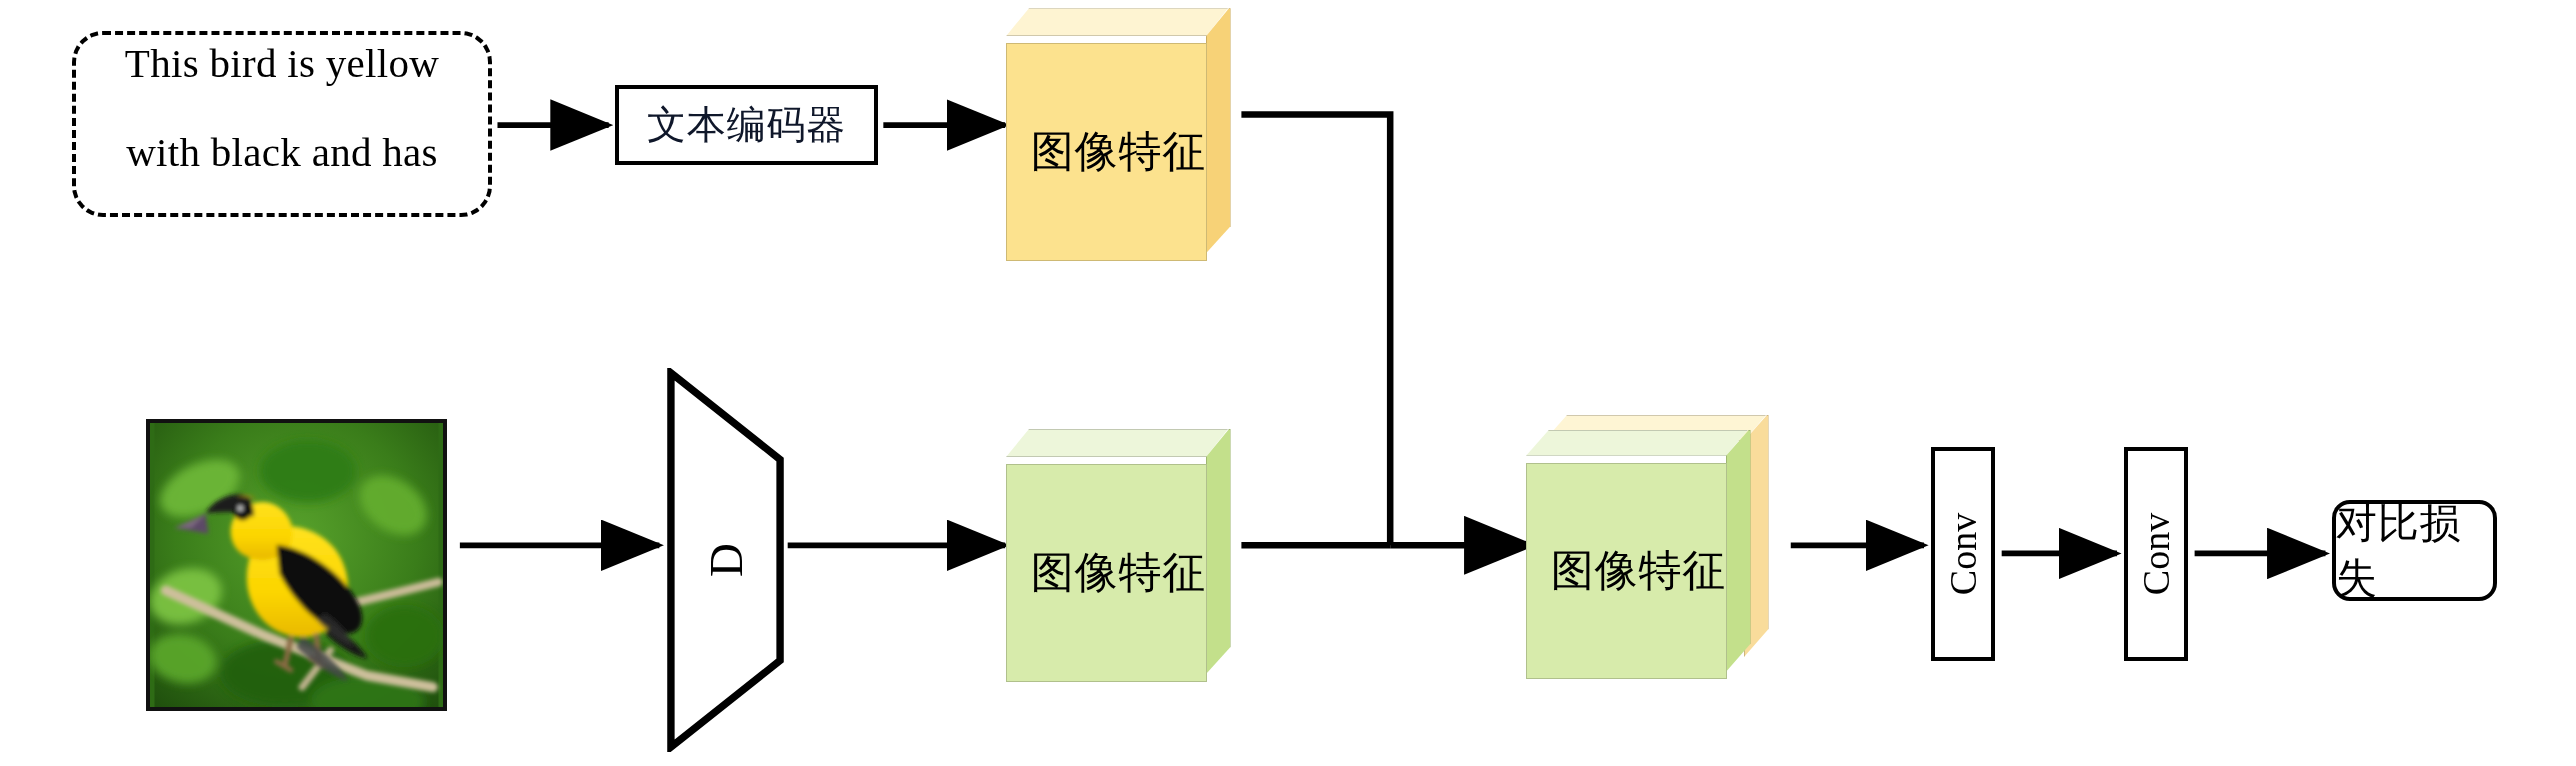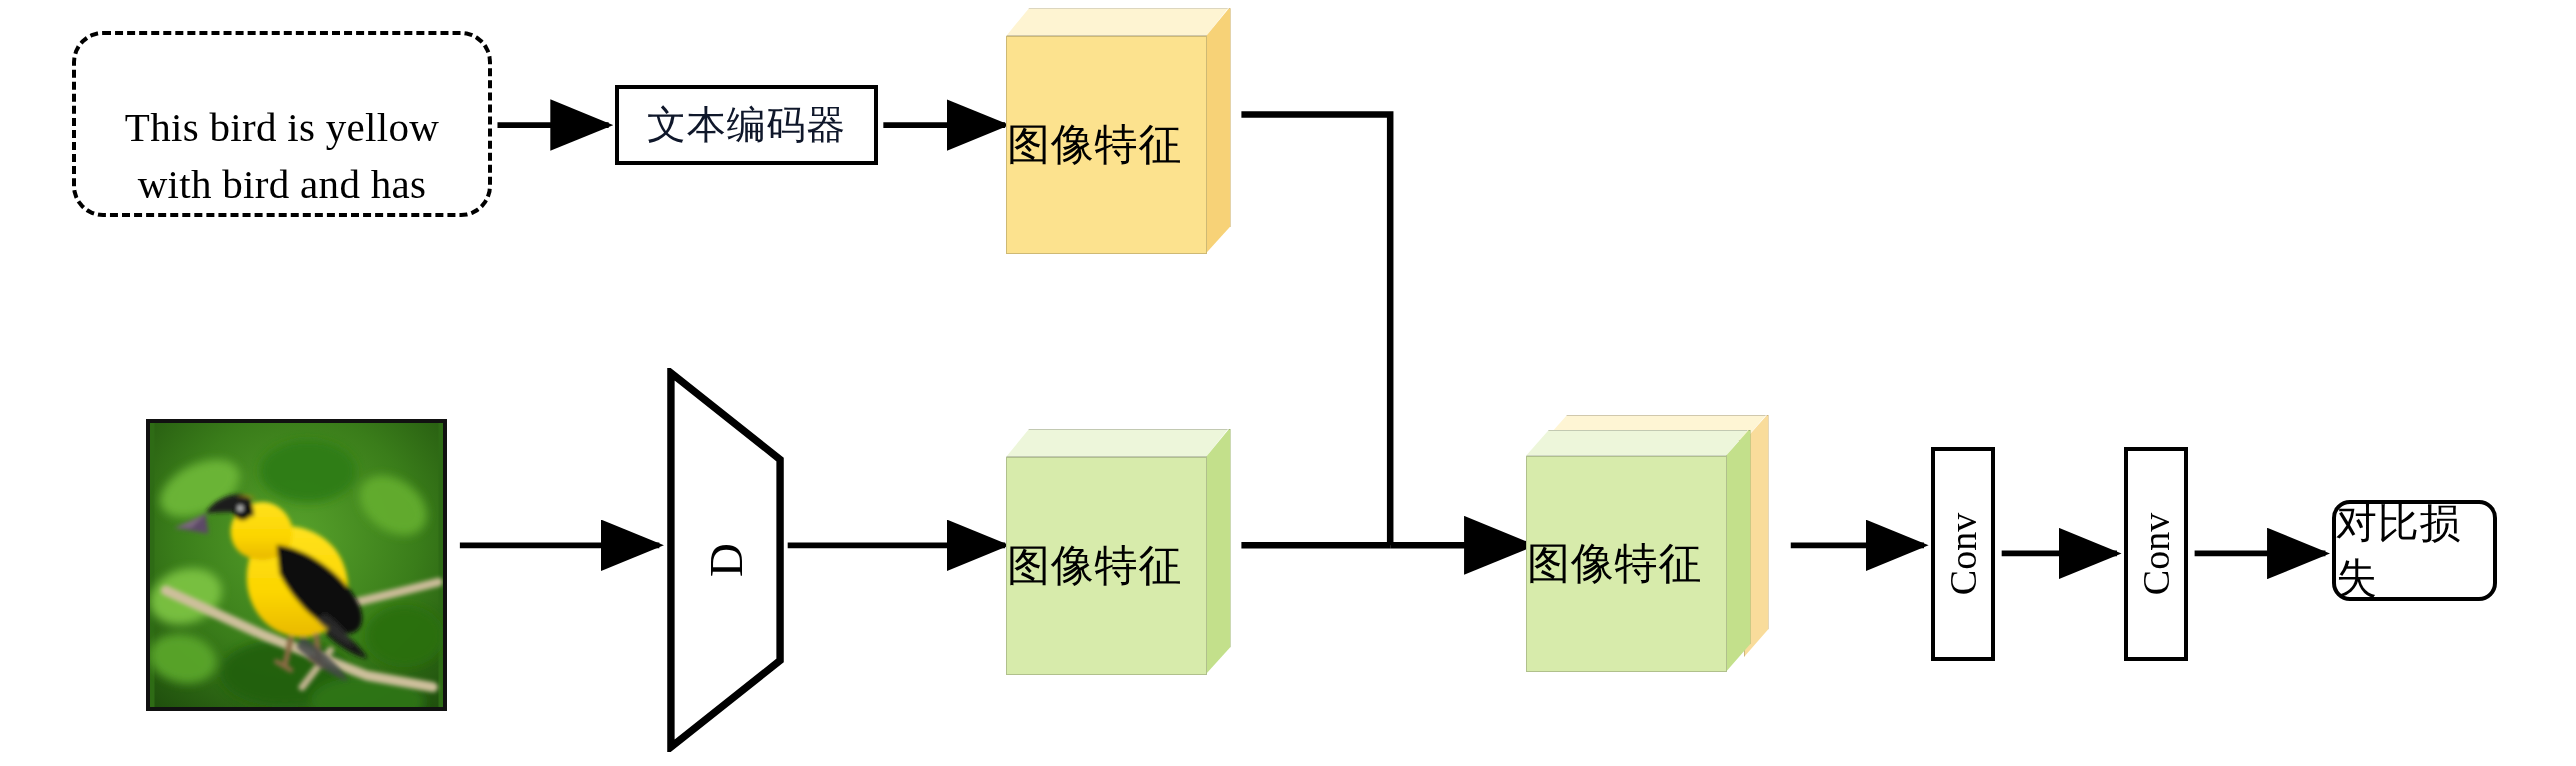--- a/index.html
+++ b/index.html
@@ -3,21 +3,21 @@
 <meta charset="utf-8">
 <style>
   html,body{margin:0;padding:0;background:#ffffff;}
   body{font-family:"Liberation Serif",serif;}
   #stage{position:relative;width:2576px;height:766px;background:#fff;overflow:hidden;}
 
   
   #prompt-box{
     position:absolute;left:72px;top:31px;width:420px;height:186px;
     border:4.9px dashed #000;border-radius:31px;box-sizing:border-box;
-    display:flex;flex-direction:column;align-items:center;justify-content:flex-end;
+    display:flex;flex-direction:column;align-items:center;justify-content:flex-start;gap:32px;
   }
   #prompt-box .ln{
     font-family:"Liberation Serif",serif;
     font-size:41px;line-height:57px;color:#000;white-space:nowrap;letter-spacing:0.3px;
   }
 
   
   .rectbox{
     position:absolute;border:4.1px solid #000;background:#fff;box-sizing:border-box;
     display:flex;align-items:center;justify-content:center;color:#0f172a;text-align:right;
@@ -53,21 +53,21 @@
   }
   #trapezoid .tlabel span{
     transform:rotate(-90deg);font-family:"Liberation Serif",serif;
     font-size:47px;color:#000;
   }
 
   
   .cuboid{position:absolute;}
   .cuboid .face{
     position:absolute;left:0;box-sizing:border-box;border:0.8px solid rgba(0,0,0,.18);
-    display:flex;align-items:center;justify-content:flex-start;
+    display:flex;align-items:center;justify-content:flex-end;margin-top:7px;
   }
   .cuboid .face .ftext{
     font-family:"DejaVu Sans",sans-serif;font-size:43px;color:#000;letter-spacing:0.8px;
   }
   .cuboid .side{position:absolute;box-sizing:border-box;border:0.8px solid rgba(0,0,0,.18);}
   .cuboid .top{position:absolute;box-sizing:border-box;border:0.8px solid rgba(0,0,0,.18);}
 
   
   #wires{position:absolute;left:0;top:0;width:2576px;height:766px;pointer-events:none;}
 
@@ -105,21 +105,21 @@
 
     <line x1="2190" y1="667" x2="2353" y2="667" stroke="#000" stroke-width="7" marker-end="url(#ah)"></line>
 
     <line x1="2448" y1="677" x2="2589" y2="677" stroke="#000" stroke-width="7" marker-end="url(#ah)"></line>
 
     <line x1="2684" y1="677" x2="2844" y2="677" stroke="#000" stroke-width="7" marker-end="url(#ah)"></line>
   </svg>
 
   <div id="prompt-box">
     <div class="ln">This bird is yellow</div>
-    <div class="ln">with bird and has</div>
+    <div class="ln">with black and has</div>
   </div>
 
   <div class="rectbox" id="text-encoder">
     <span>文本编码器</span>
   </div>
 
   <div id="bird-photo">
     <svg viewBox="0 0 200 200" xmlns="http://www.w3.org/2000/svg">
       <defs>
         <radialGradient id="bgleaf" cx="50%" cy="40%" r="78%">

